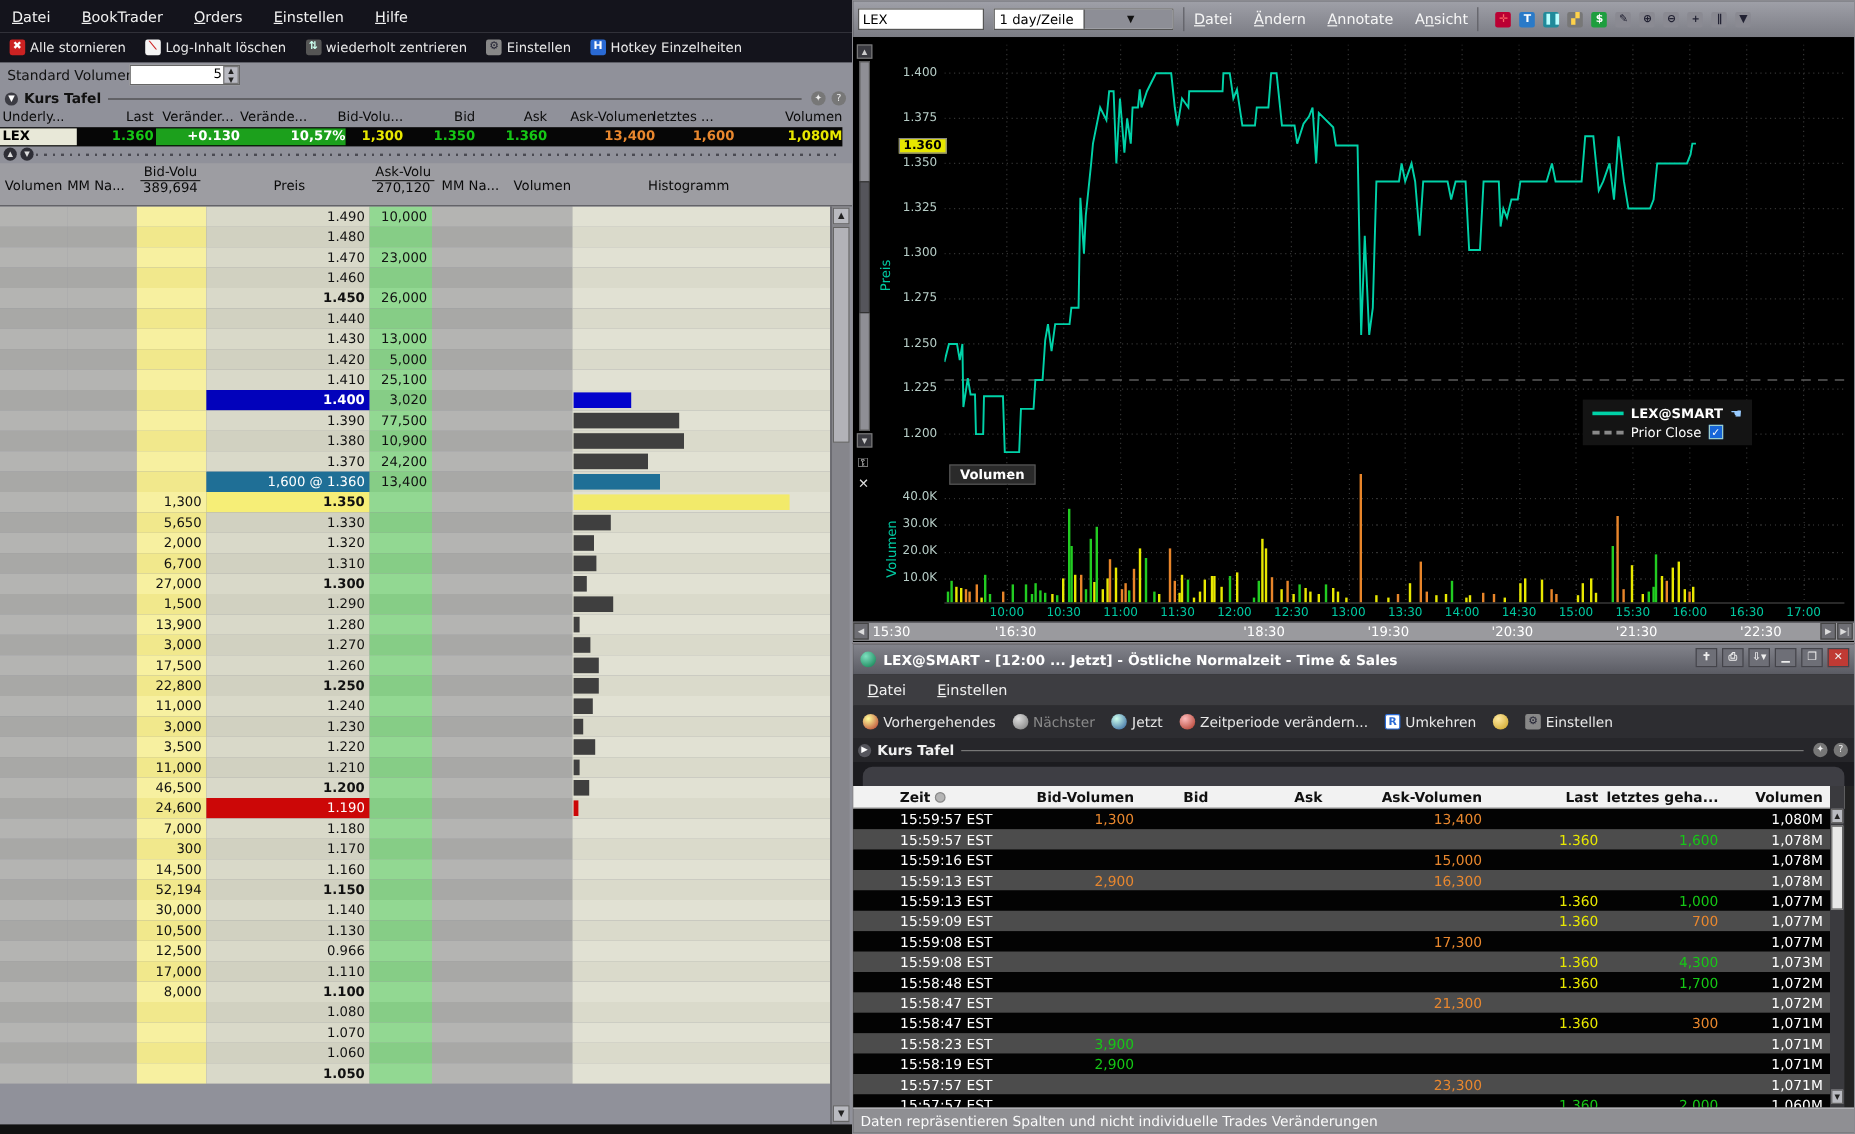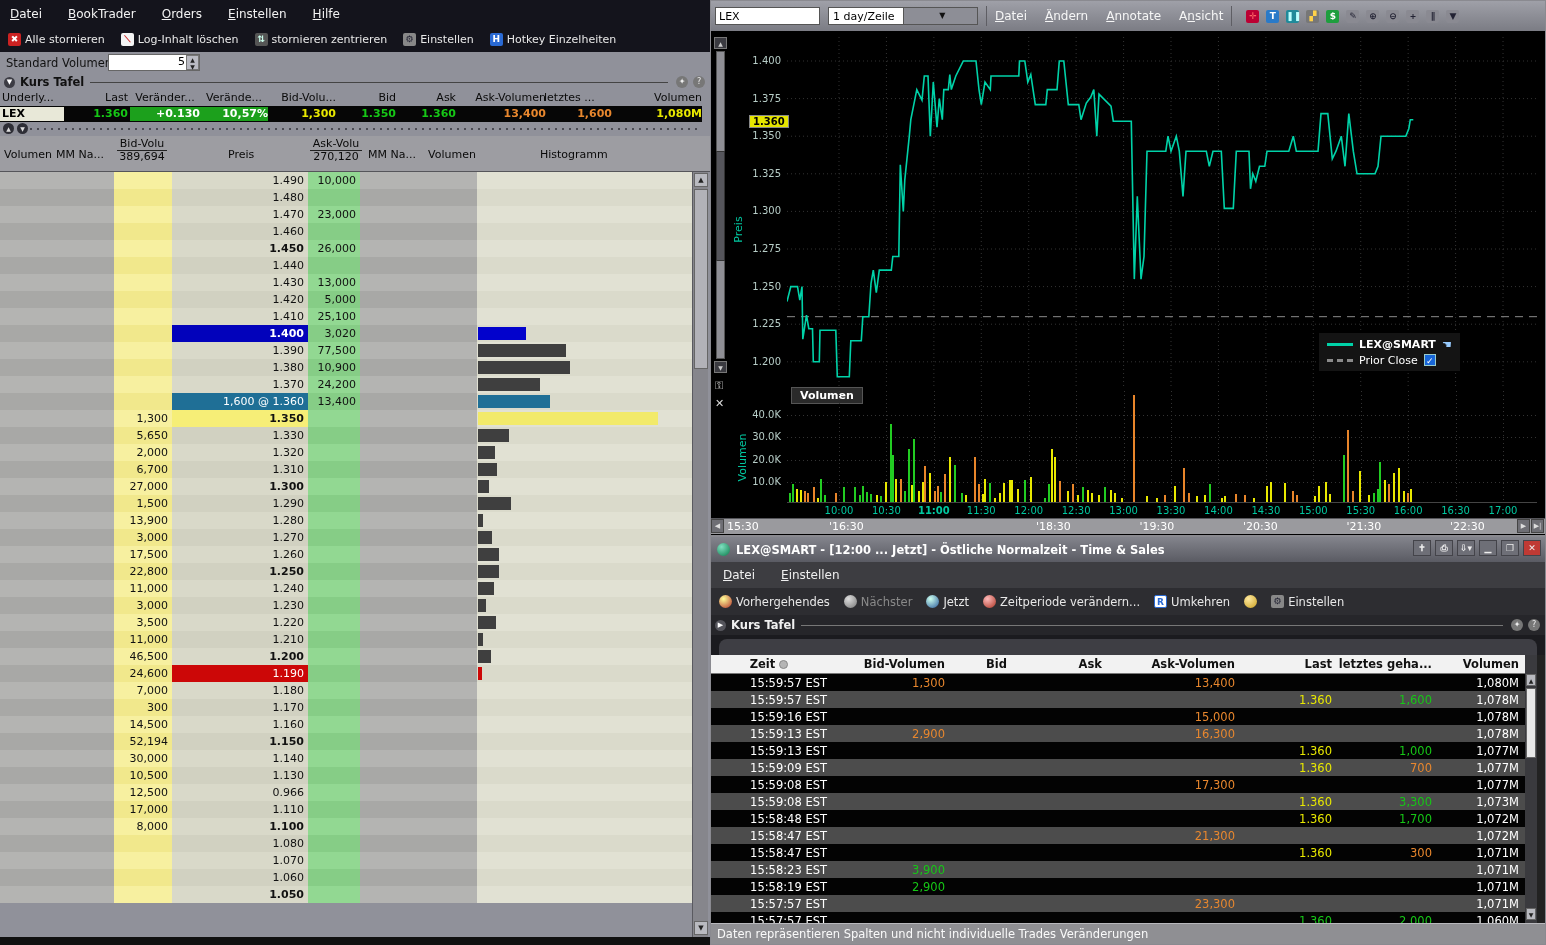--- a/index.html
+++ b/index.html
@@ -129,21 +129,21 @@
         <div class="titem">
           <span class="icn" style="background: rgb(204, 34, 34); color: rgb(255, 255, 255);">✖</span>
           <span>Alle stornieren</span>
         </div>
         <div class="titem">
           <span class="icn" style="background: rgb(245, 245, 245); color: rgb(204, 34, 34);">⟍</span>
           <span>Log-Inhalt löschen</span>
         </div>
         <div class="titem">
           <span class="icn" style="background: rgb(85, 85, 85); color: rgb(204, 255, 238);">⇅</span>
-          <span>stornieren zentrieren</span>
+          <span>wiederholt zentrieren</span>
         </div>
         <div class="titem">
           <span class="icn" style="background: rgb(136, 136, 136); color: rgb(34, 34, 51);">⚙</span>
           <span>Einstellen</span>
         </div>
         <div class="titem">
           <span class="icn" style="background: rgb(42, 106, 212); color: rgb(255, 255, 255);">H</span>
           <span>Hotkey Einzelheiten</span>
         </div>
       </div>
@@ -156,33 +156,33 @@
       <div class="tri">▼</div>
       <span class="ttl">Kurs Tafel</span>
       <div class="line"></div>
       <div class="ric">✦</div>
       <div class="ric">?</div>
     </div>
     <div class="qhead abs" id="quote-head">
         <div style="left: 2px; width: 60px; text-align: left;">Underly...</div>
         <div style="left: 66px; width: 62px; text-align: right;">Last</div>
         <div style="left: 132px; width: 66px; text-align: center;">Veränder...</div>
-        <div style="left: 200px; width: 68px; text-align: center;">Verände...</div>
+        <div style="left: 200px; width: 68px; ">Verände...</div>
         <div style="left: 272px; width: 64px; text-align: right;">Bid-Volu...</div>
         <div style="left: 338px; width: 58px; text-align: right;">Bid</div>
         <div style="left: 398px; width: 58px; text-align: right;">Ask</div>
         <div style="left: 458px; width: 88px; text-align: right;">Ask-Volumen</div>
         <div style="left: 544px; width: 66px; text-align: left;">letztes ...</div>
         <div style="left: 614px; width: 88px; text-align: right;">Volumen</div>
       </div>
     <div class="qrow abs" id="quote-row">
         <div style="left: 0px; width: 64px; text-align: left; height: 14px; background: rgb(232, 232, 216); color: rgb(0, 0, 0); padding-left: 2px;">LEX</div>
         <div class="g" style="left: 66px; width: 62px; text-align: right; height: 14px;">1.360</div>
         <div class="gb" style="left: 130px; width: 70px; text-align: right; height: 14px;">+0.130</div>
-        <div class="gb" style="left: 200px; width: 68px; text-align: right; height: 14px;">10,57%</div>
+        <div class="gb" style="left: 200px; width: 88px; text-align: right; height: 14px;">10,57%</div>
         <div class="y" style="left: 272px; width: 64px; text-align: right; height: 14px;">1,300</div>
         <div class="g" style="left: 338px; width: 58px; text-align: right; height: 14px;">1.350</div>
         <div class="g" style="left: 398px; width: 58px; text-align: right; height: 14px;">1.360</div>
         <div class="o" style="left: 458px; width: 88px; text-align: right; height: 14px;">13,400</div>
         <div class="o" style="left: 548px; width: 64px; text-align: right; height: 14px;">1,600</div>
         <div class="y" style="left: 614px; width: 88px; text-align: right; height: 14px;">1,080M</div>
       </div>
     <div class="sep abs">
       <div class="sepbtn" style="left:3px">▲</div>
       <div class="sepbtn" style="left:17px">▼</div>
@@ -910,21 +910,21 @@
         </div>
       <div id="vol-ticks">
           <div class="tick abs" style="left: 26px; top: 378px;">40.0K</div>
           <div class="tick abs" style="left: 26px; top: 400.4px;">30.0K</div>
           <div class="tick abs" style="left: 26px; top: 422.8px;">20.0K</div>
           <div class="tick abs" style="left: 26px; top: 445.2px;">10.0K</div>
         </div>
       <div id="time-labels">
           <div class="timelbl" style="left: 106px; top: 474px;">10:00</div>
           <div class="timelbl" style="left: 153.43px; top: 474px;">10:30</div>
-          <div class="timelbl" style="left: 200.86px; top: 474px; font-weight: bold;">11:00</div>
+          <div class="timelbl" style="left: 200.86px; top: 474px;">11:00</div>
           <div class="timelbl" style="left: 248.29px; top: 474px;">11:30</div>
           <div class="timelbl" style="left: 295.72px; top: 474px;">12:00</div>
           <div class="timelbl" style="left: 343.15px; top: 474px;">12:30</div>
           <div class="timelbl" style="left: 390.58px; top: 474px;">13:00</div>
           <div class="timelbl" style="left: 438.01px; top: 474px;">13:30</div>
           <div class="timelbl" style="left: 485.44px; top: 474px;">14:00</div>
           <div class="timelbl" style="left: 532.87px; top: 474px;">14:30</div>
           <div class="timelbl" style="left: 580.3px; top: 474px;">15:00</div>
           <div class="timelbl" style="left: 627.73px; top: 474px;">15:30</div>
           <div class="timelbl" style="left: 675.16px; top: 474px;">16:00</div>
@@ -1086,21 +1086,21 @@
           <div class="tsc w6 "></div>
           <div class="tsc w7 w">1,077M</div>
         </div>
         <div class="tsrow">
           <div class="tsc w0 w">15:59:08 EST</div>
           <div class="tsc w1 "></div>
           <div class="tsc w2 "></div>
           <div class="tsc w3 "></div>
           <div class="tsc w4 "></div>
           <div class="tsc w5 y">1.360</div>
-          <div class="tsc w6 g">3,300</div>
+          <div class="tsc w6 g">4,300</div>
           <div class="tsc w7 w">1,073M</div>
         </div>
         <div class="tsrow">
           <div class="tsc w0 w">15:58:48 EST</div>
           <div class="tsc w1 "></div>
           <div class="tsc w2 "></div>
           <div class="tsc w3 "></div>
           <div class="tsc w4 "></div>
           <div class="tsc w5 y">1.360</div>
           <div class="tsc w6 g">1,700</div>

